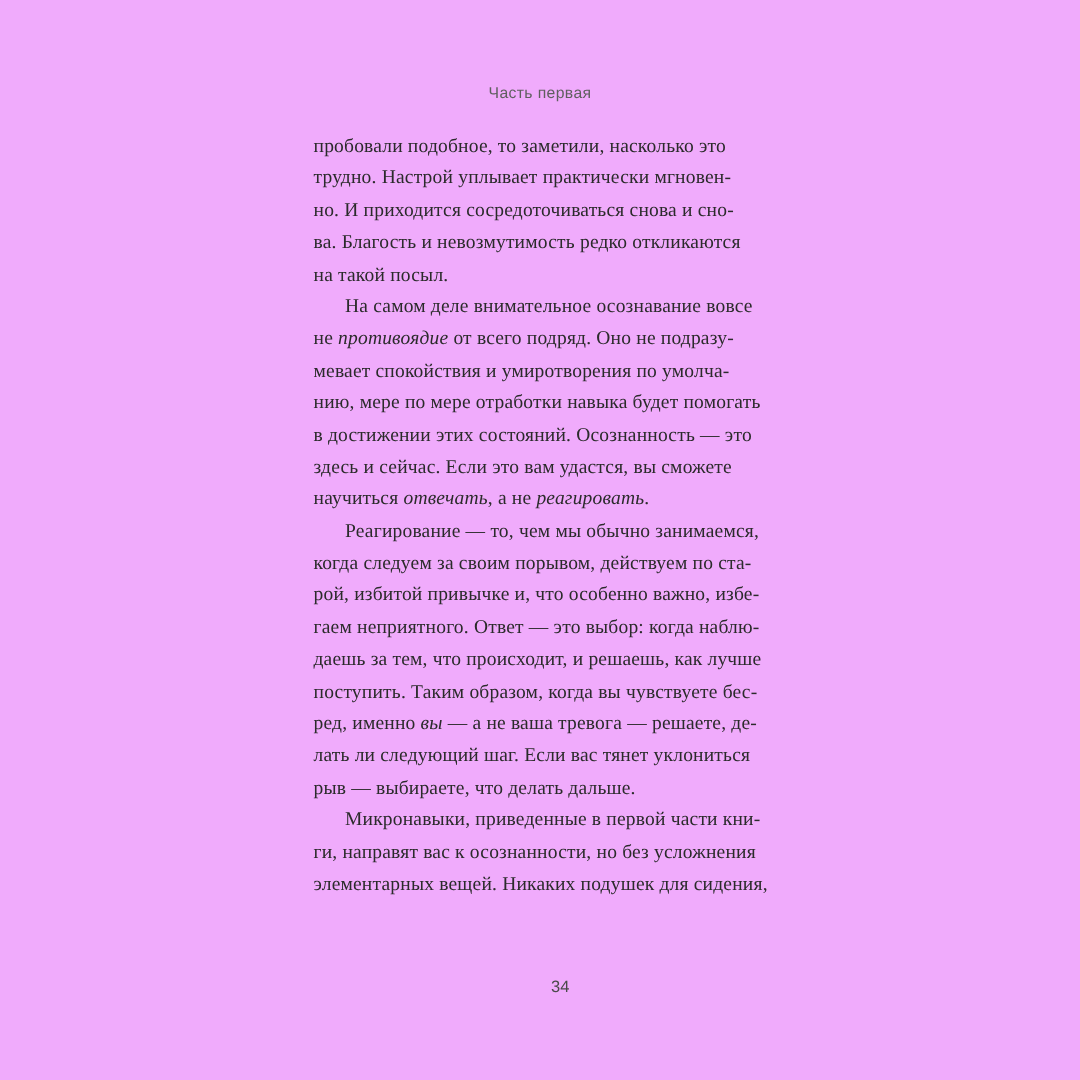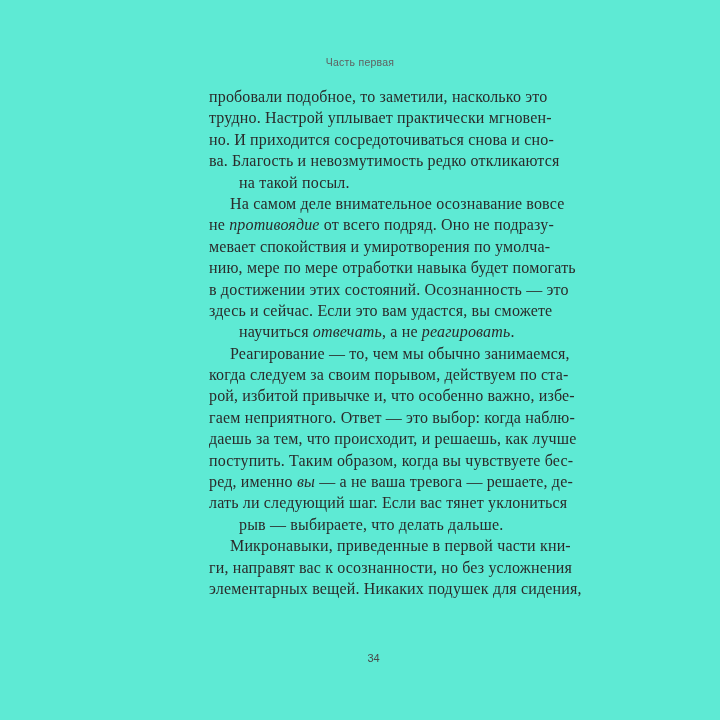--- a/index.html
+++ b/index.html
@@ -14,21 +14,21 @@
     position: relative;
     overflow: hidden;
     font-family: "Liberation Serif", "DejaVu Serif", serif;
     color: #2b2b2b;
     -webkit-font-smoothing: antialiased;
   }
 
   .page {
     position: absolute;
     inset: 0;
-    background: #5eead4;
+    background: #f0abfc;
   }
 
   
   .running-head {
     position: absolute;
     top: 56px;
     left: 0;
     right: 0;
     text-align: center;
     font-family: "Liberation Sans", "DejaVu Sans", sans-serif;
@@ -49,30 +49,29 @@
   .para {
     margin: 0;
   }
 
   
   .line {
     display: block;
     width: 330px;
     height: 21.4px;
     line-height: 21.4px;
-    font-size: 16px;
+    font-size: 13px;
     white-space: nowrap;
     text-align: justify;
     text-align-last: justify;
     letter-spacing: 0.01em;
   }
   .line.last {
     text-align: left;
     text-align-last: left;
-    margin-left: 30px;
   }
   .line .ind {
     display: inline-block;
     width: 21px;
   }
   .line i {
   }
   
   .line > .j {
     display: inline-block;

